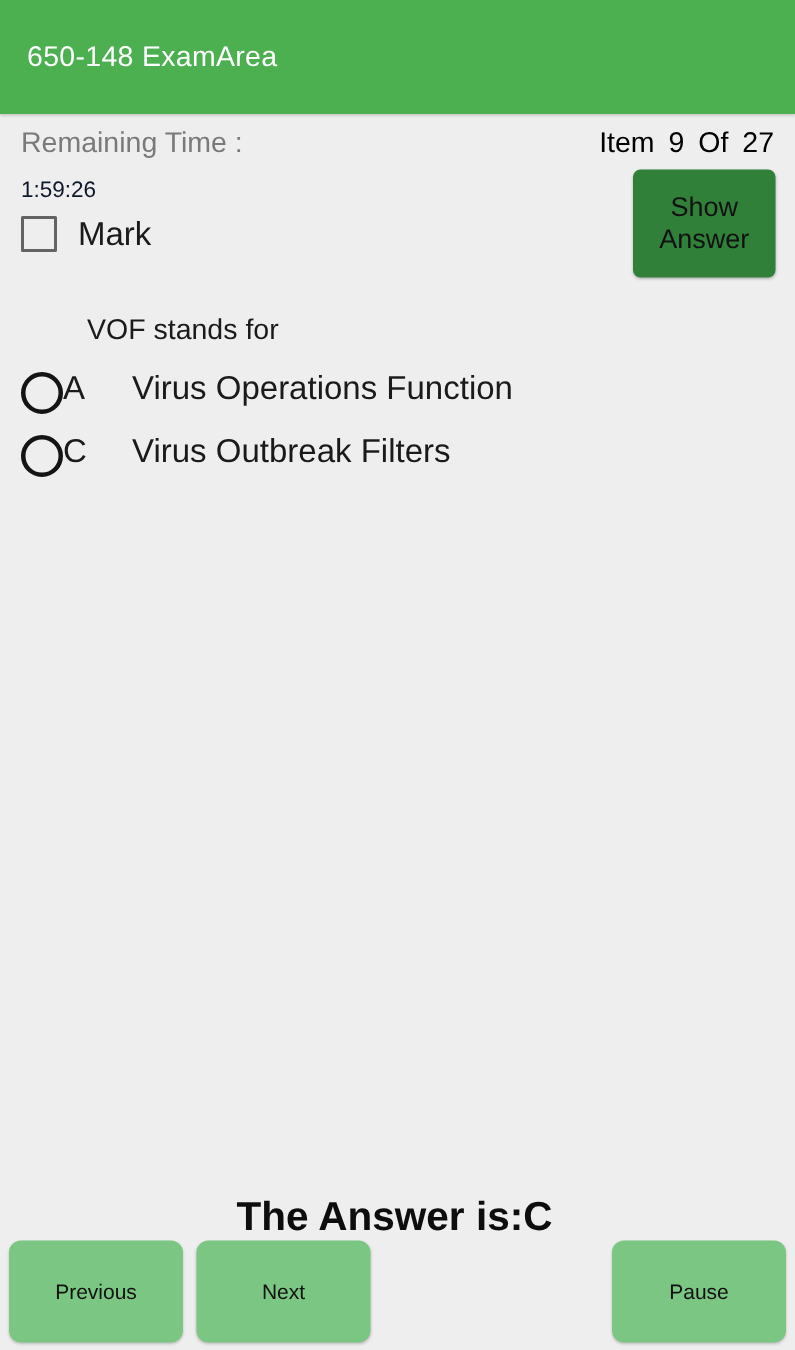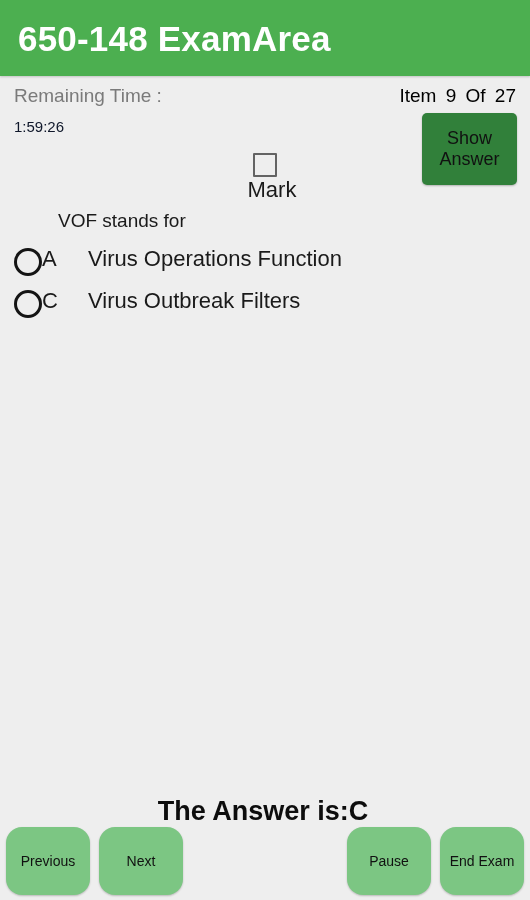--- a/index.html
+++ b/index.html
@@ -21,22 +21,22 @@
   .appbar {
     height: 76px;
     background: #4caf50;
     display: flex;
     align-items: center;
     padding: 0 18px;
     box-shadow: 0 1px 2px rgba(0,0,0,0.18);
   }
   .appbar-title {
     color: #ffffff;
-    font-size: 35px;
-    font-weight: 700;
+    font-size: 19px;
+    font-weight: 400;
     letter-spacing: 0.2px;
     line-height: 1;
   }
 
   
   .status-row {
     display: flex;
     align-items: flex-end;
     justify-content: space-between;
     padding: 9px 14px 0 14px;
@@ -61,22 +61,21 @@
   }
   .timer-value {
     font-size: 15px;
     color: #0f172a;
     margin-top: 6px;
     line-height: 28px;
   }
   .mark-row {
     display: flex;
     align-items: center;
-    margin-top: 12px;
-    flex-direction: column;
+    margin-top: 2px;
   }
   .checkbox {
     width: 24px;
     height: 24px;
     border: 2px solid #636363;
     background: transparent;
     border-radius: 1px;
     flex: none;
   }
   .mark-label {
@@ -171,28 +170,28 @@
     height: 73px;
     display: flex;
     align-items: flex-start;
     padding: 0 6px;
     gap: 9px;
   }
   .nav-btn {
     height: 68px;
     background: #7cc683;
     border: none;
-    border-radius: 16px;
+    border-radius: 8px;
     color: #111111;
     font-size: 14px;
     font-family: "Liberation Sans", sans-serif;
     cursor: pointer;
     box-shadow: 0 1px 2px rgba(0,0,0,0.22);
     flex: none;
-    width: 84px;
+    width: 116px;
   }
   .footer-spacer { flex: 1 1 auto; }
 </style>
 </head>
 <body>
 
 <div class="appbar">
   <div class="appbar-title">650-148 ExamArea</div>
 </div>
 
@@ -231,14 +230,13 @@
   </div>
 </div>
 
 <div class="answer-reveal">The Answer is:C</div>
 
 <div class="footer-bar">
   <button class="nav-btn">Previous</button>
   <button class="nav-btn">Next</button>
   <span class="footer-spacer"></span>
   <button class="nav-btn">Pause</button>
-  <button class="nav-btn">End Exam</button>
 </div>
 
 </body></html>

